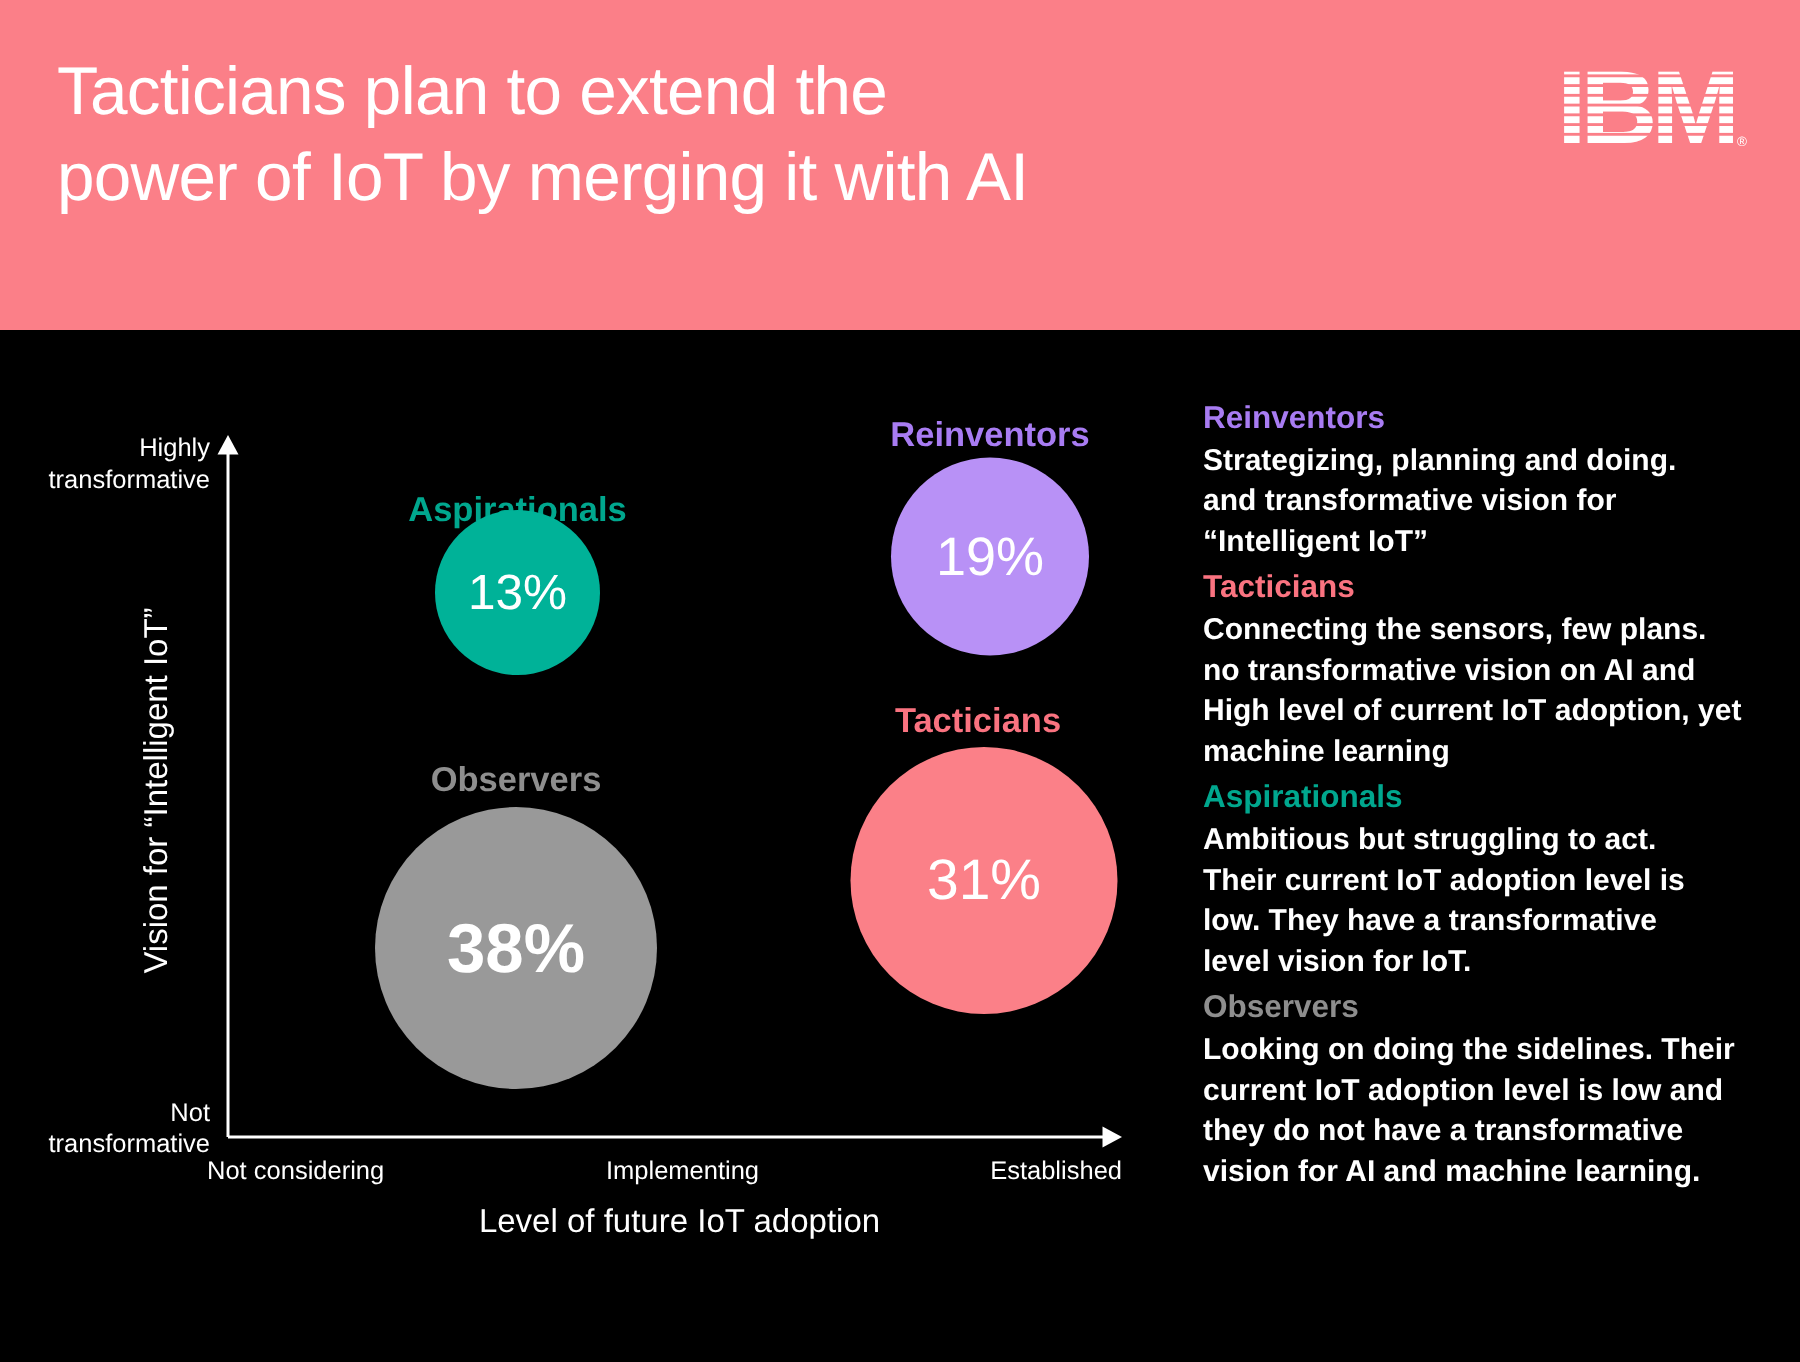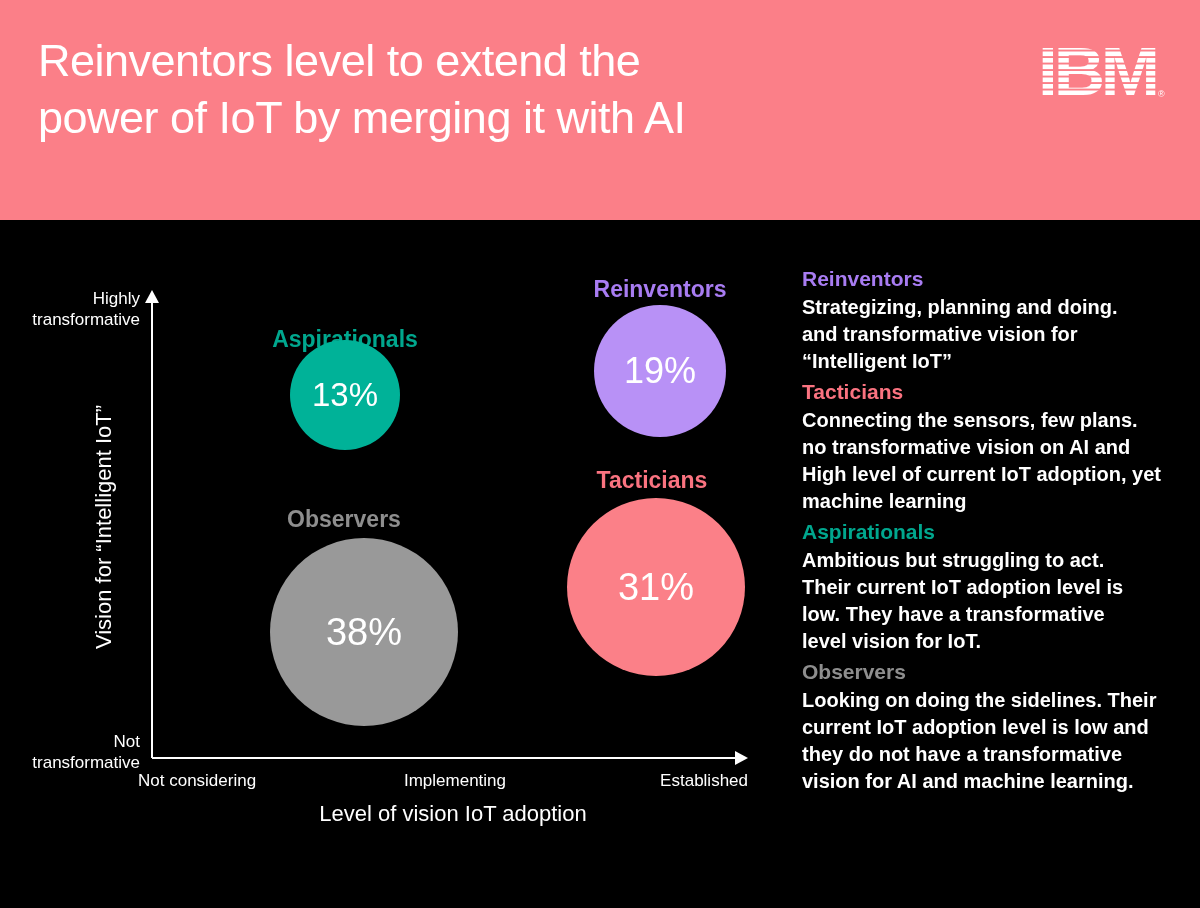--- a/index.html
+++ b/index.html
@@ -33,21 +33,21 @@
   .x-tick-1{left:455px;transform:translateX(-50%);}
   .x-tick-2{left:748px;transform:translateX(-100%);}
   .x-title{position:absolute;left:453px;top:801px;transform:translateX(-50%);
            color:#fff;font-size:22px;white-space:nowrap;}
 
   
   .bubble{position:absolute;border-radius:50%;display:flex;align-items:center;
           justify-content:center;color:#fff;font-weight:300;}
   .b-asp{left:290px;top:340px;width:110px;height:110px;font-size:33px;text-align:center;}
   .b-rei{left:594px;top:305px;width:132px;height:132px;font-size:36px;}
-  .b-obs{left:270px;top:538px;width:188px;height:188px;font-size:38px;}
+  .b-obs{left:250px;top:538px;width:188px;height:188px;font-size:46px;font-weight:bold;}
   .b-tac{left:567px;top:498px;width:178px;height:178px;font-size:38px;text-align:right;}
   .bubble-label{position:absolute;transform:translateX(-50%);font-weight:700;
                 font-size:23px;white-space:nowrap;}
   .bl-asp{left:345px;top:326px;}
   .bl-rei{left:660px;top:276px;}
   .bl-obs{left:344px;top:506px;}
   .bl-tac{left:652px;top:467px;}
 
   
   .legend{position:absolute;left:802px;top:266px;width:382px;}
@@ -55,21 +55,21 @@
   .legend-heading{font-size:21px;font-weight:700;line-height:26px;margin-bottom:2px;}
   .legend-line{color:#fff;font-size:20px;font-weight:600;line-height:27px;}
 </style>
 </head>
 <body>
 
 <div class="canvas">
 
   <div class="header">
     <div class="title">
-      <div>Reinventors level to extend the</div>
+      <div>Tacticians plan to extend the</div>
       <div>power of IoT by merging it with AI</div>
     </div>
     <div class="logo">
       <svg width="130" height="54" viewBox="0 0 130 54">
         <defs>
           <mask id="ibm-bars" maskUnits="userSpaceOnUse" x="0" y="0" width="130" height="54">
             <rect x="0" y="0" width="130" height="54" fill="#ffffff"></rect>
             <rect x="0" y="4.6" width="130" height="1.9" fill="#000000"></rect>
             <rect x="0" y="11.1" width="130" height="1.9" fill="#000000"></rect>
             <rect x="0" y="17.6" width="130" height="1.9" fill="#000000"></rect>
@@ -93,21 +93,21 @@
     <div class="axis x-line"></div>
     <div class="x-arrow"></div>
 
     <div class="y-top-label">Highly transformative</div>
     <div class="y-bottom-label">Not transformative</div>
     <div class="y-title">Vision for “Intelligent IoT”</div>
 
     <div class="x-tick x-tick-0">Not considering</div>
     <div class="x-tick x-tick-1">Implementing</div>
     <div class="x-tick x-tick-2">Established</div>
-    <div class="x-title">Level of vision IoT adoption</div>
+    <div class="x-title">Level of future IoT adoption</div>
 
     <div class="bubble-label bl-asp" style="color: rgb(0, 167, 142);">Aspirationals</div>
     <div class="bubble b-asp" style="background-color: rgb(0, 178, 152);">
       <span>13%</span>
     </div>
 
     <div class="bubble-label bl-rei" style="color: rgb(168, 124, 242);">Reinventors</div>
     <div class="bubble b-rei" style="background-color: rgb(184, 145, 246); text-align: right;">
       <span>19%</span>
     </div>

